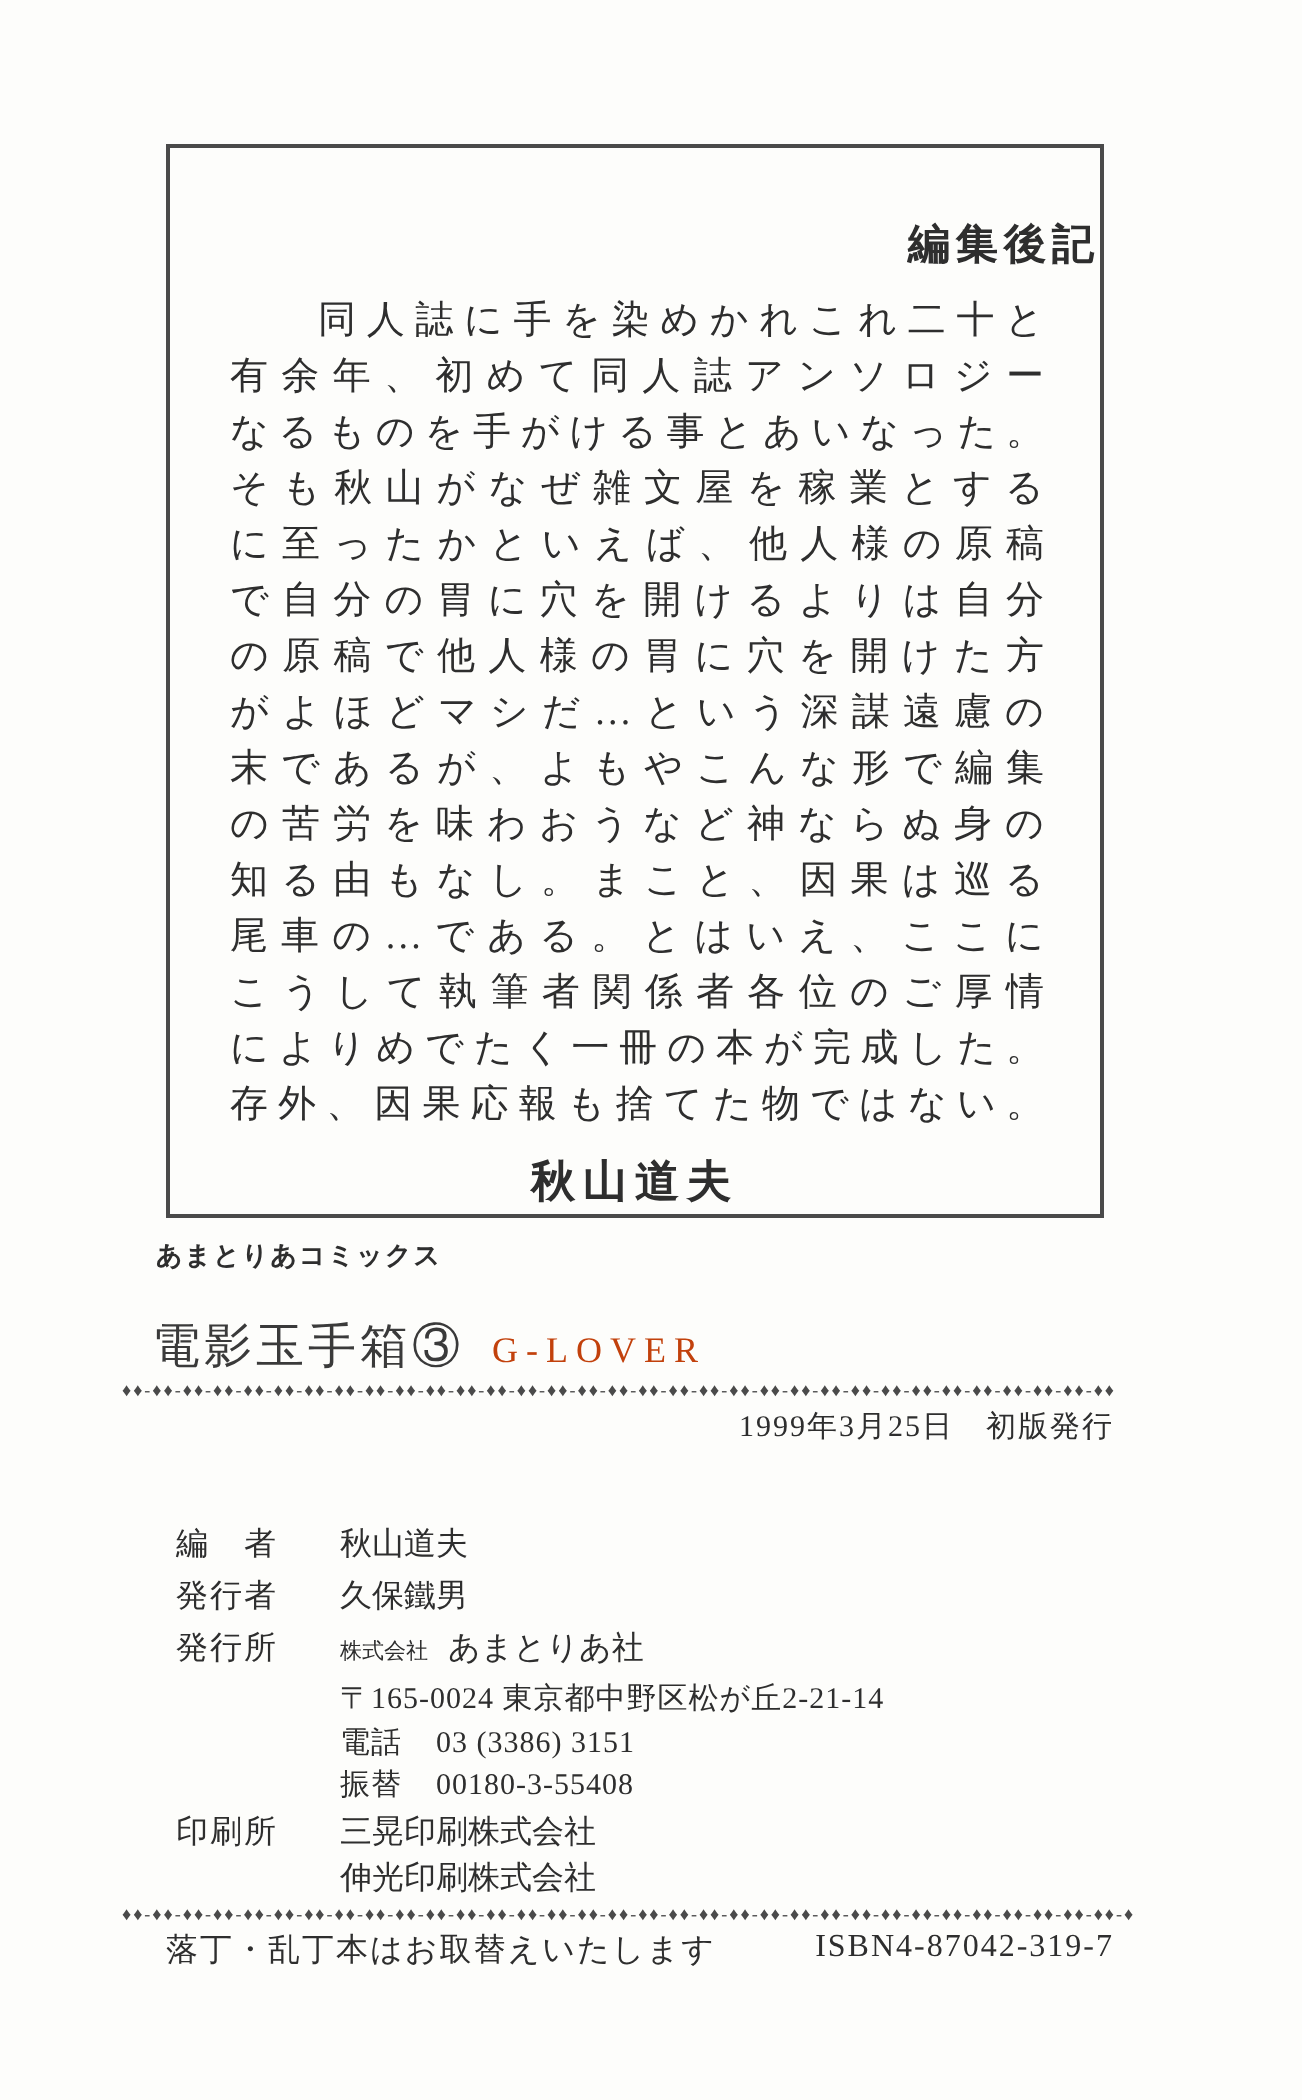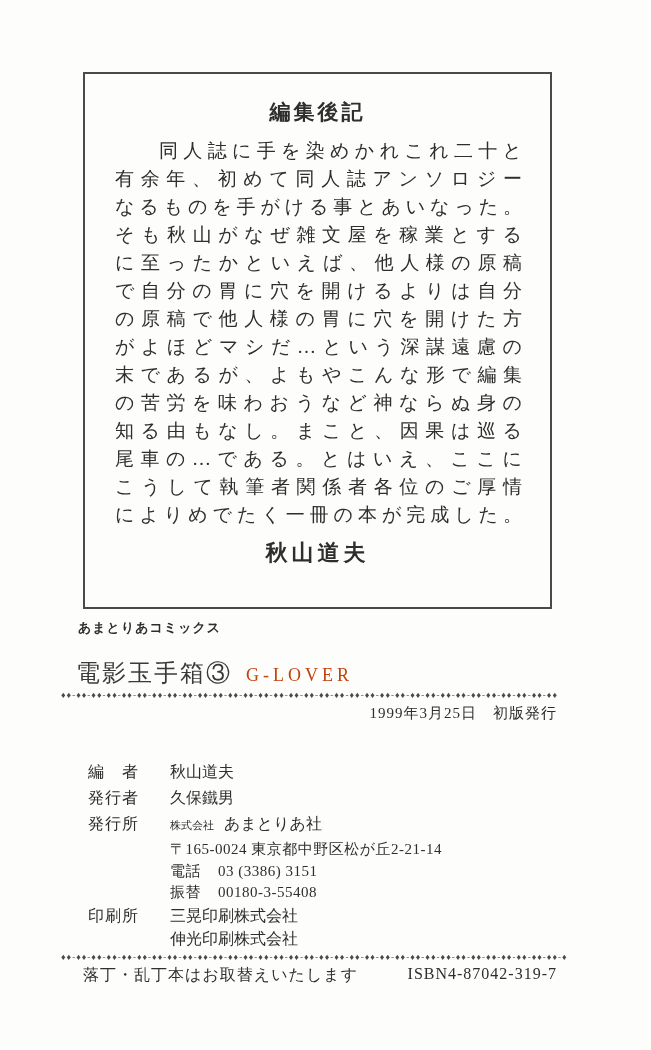--- a/index.html
+++ b/index.html
@@ -20,22 +20,22 @@
   .afterword-box {
     position: absolute;
     left: 83px;
     top: 72px;
     width: 469px;
     height: 537px;
     border: 2px solid #4a4a4a;
     box-sizing: border-box;
   }
   .aw-title {
-    margin-top: 24px;
-    text-align: center;
+    margin-top: 34px;
+    text-align: right;
     font-family: "Liberation Sans", "DejaVu Sans", sans-serif;
     font-weight: bold;
     font-size: 21px;
     letter-spacing: 3px;
   }
   .aw-body {
     margin: 11px 28px 0 30px;
   }
   .aw-line {
     font-size: 19px;
@@ -176,20 +176,21 @@
     <div class="aw-line">に至ったかといえば、他人様の原稿</div>
     <div class="aw-line">で自分の胃に穴を開けるよりは自分</div>
     <div class="aw-line">の原稿で他人様の胃に穴を開けた方</div>
     <div class="aw-line">がよほどマシだ…という深謀遠慮の</div>
     <div class="aw-line">末であるが、よもやこんな形で編集</div>
     <div class="aw-line">の苦労を味わおうなど神ならぬ身の</div>
     <div class="aw-line">知る由もなし。まこと、因果は巡る</div>
     <div class="aw-line">尾車の…である。とはいえ、ここに</div>
     <div class="aw-line">こうして執筆者関係者各位のご厚情</div>
     <div class="aw-line">によりめでたく一冊の本が完成した。</div>
+    <div class="aw-line">存外、因果応報も捨てた物ではない。</div>
   </div>
   <div class="aw-signature">秋山道夫</div>
 </div>
 
 <div class="series-label">あまとりあコミックス</div>
 <div class="book-title-line">
   <span class="book-title">電影玉手箱③</span>
   <span class="book-subtitle">G-LOVER</span>
 </div>
 

